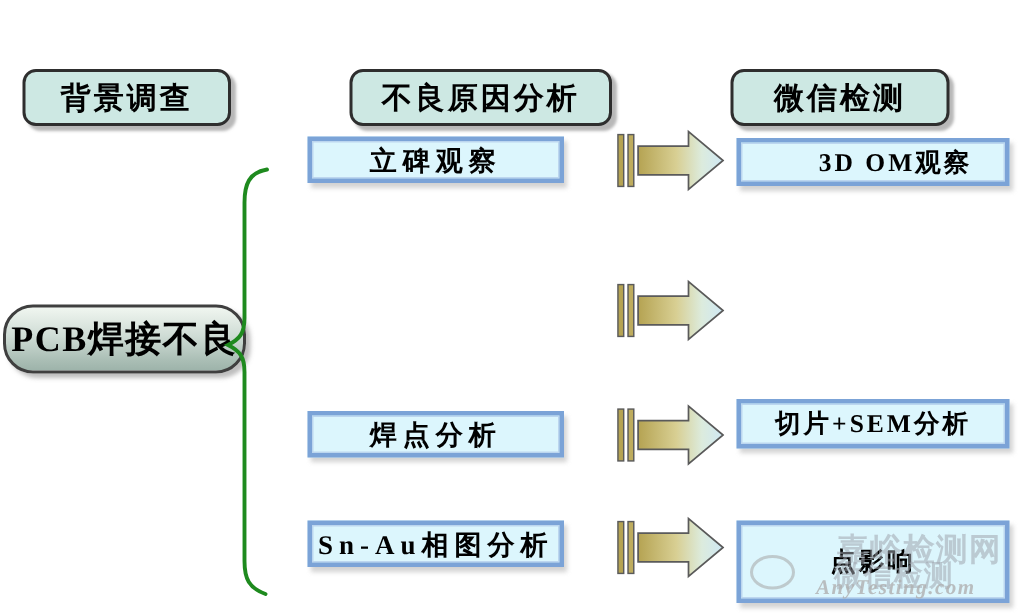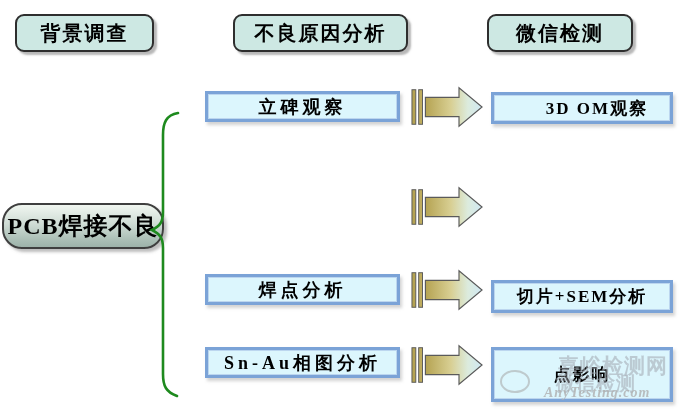--- a/index.html
+++ b/index.html
@@ -5,39 +5,39 @@
   html,body{margin:0;padding:0;background:#ffffff;}
   .stage{
     position:relative;width:680px;height:409px;background:#ffffff;overflow:hidden;
     font-family:"Liberation Serif","DejaVu Serif",serif;
   }
   
   .hdr{
     position:absolute;height:34px;background:#cde8e3;border:2px solid #2e2e2e;
     border-radius:9px;box-shadow:3px 3px 2px rgba(125,125,125,.55);
     display:flex;align-items:center;justify-content:center;
-    font-size:20px;font-weight:bold;color:#000;letter-spacing:2px;
+    font-size:20px;font-weight:bold;color:#000;letter-spacing:2px;margin-top:32px;
   }
   
   .pill{
     position:absolute;left:2px;top:203px;width:158px;height:42px;
     background:linear-gradient(180deg,#f0f6f0 0%,#cfdcd5 45%,#a9bdb4 85%,#9db3aa 100%);
     border:2px solid #3f3f3f;border-radius:20px;
     box-shadow:3px 3px 3px rgba(125,125,125,.5);
     display:flex;align-items:center;justify-content:center;
     font-size:24px;font-weight:bold;color:#000;letter-spacing:1px;
   }
   
   .cbox,.vbox{
     position:absolute;background:#dcf6fd;border:3px solid #7ba3d7;
     box-shadow:inset 0 0 0 1px #bcd6ef,2px 3px 3px rgba(145,145,145,.4);
     display:flex;flex-direction:column;align-items:center;justify-content:center;
     font-weight:bold;color:#000;box-sizing:border-box;
   }
-  .cbox{left:205px;width:195px;height:31px;font-size:18px;letter-spacing:4px;}
+  .cbox{left:205px;width:171px;height:31px;font-size:18px;letter-spacing:4px;}
   .vbox{left:491px;width:182px;font-size:17px;letter-spacing:2px;line-height:27px;}
   .brace{position:absolute;left:140px;top:105px;}
   .arrow{position:absolute;left:411px;width:72px;height:44px;}
   
   .wm{position:absolute;pointer-events:none;color:rgba(160,165,175,.55);font-weight:bold;}
   .wm-site{font-style:italic;font-weight:bold;color:rgba(175,175,175,.8);}
   .wm-logo{
     position:absolute;left:500px;top:370px;width:26px;height:19px;
     border:2px solid rgba(165,165,165,.55);border-radius:50%;pointer-events:none;
   }
@@ -111,21 +111,21 @@
     </linearGradient>
       </defs>
     <rect x="1" y="4" width="4" height="36" fill="#b5a352" stroke="#5a5a5a" stroke-width="1"></rect>
     <rect x="8" y="4" width="4" height="36" fill="#beac5e" stroke="#5a5a5a" stroke-width="1"></rect>
     <polygon points="15,12 50,12 50,2 74,22 50,42 50,32 15,32" fill="url(#g4)" stroke="#5a5a5a" stroke-width="1.2"></polygon>
   </svg>
 
   <div class="vbox" style="top:92px;height:32px;padding-left:30px;">
     <span>3D OM观察</span>
   </div>
-  <div class="vbox" style="top:280px;height:33px;text-align:right;">
+  <div class="vbox" style="top:266px;height:33px;text-align:right;">
     <span>切片+SEM分析</span>
   </div>
   <div class="vbox" style="top:347px;height:55px;">
     <span>点影响</span>
   </div>
 
   <div class="wm" style="left:558px;top:352px;font-size:21px;letter-spacing:1px;">嘉峪检测网</div>
   <div class="wm-logo"></div>
   <div class="wm" style="left:556px;top:371px;font-size:19px;letter-spacing:1px;">微信检测</div>
   <div class="wm wm-site" style="left:544px;top:385px;font-size:14px;letter-spacing:1px;">AnyTesting.com</div>

